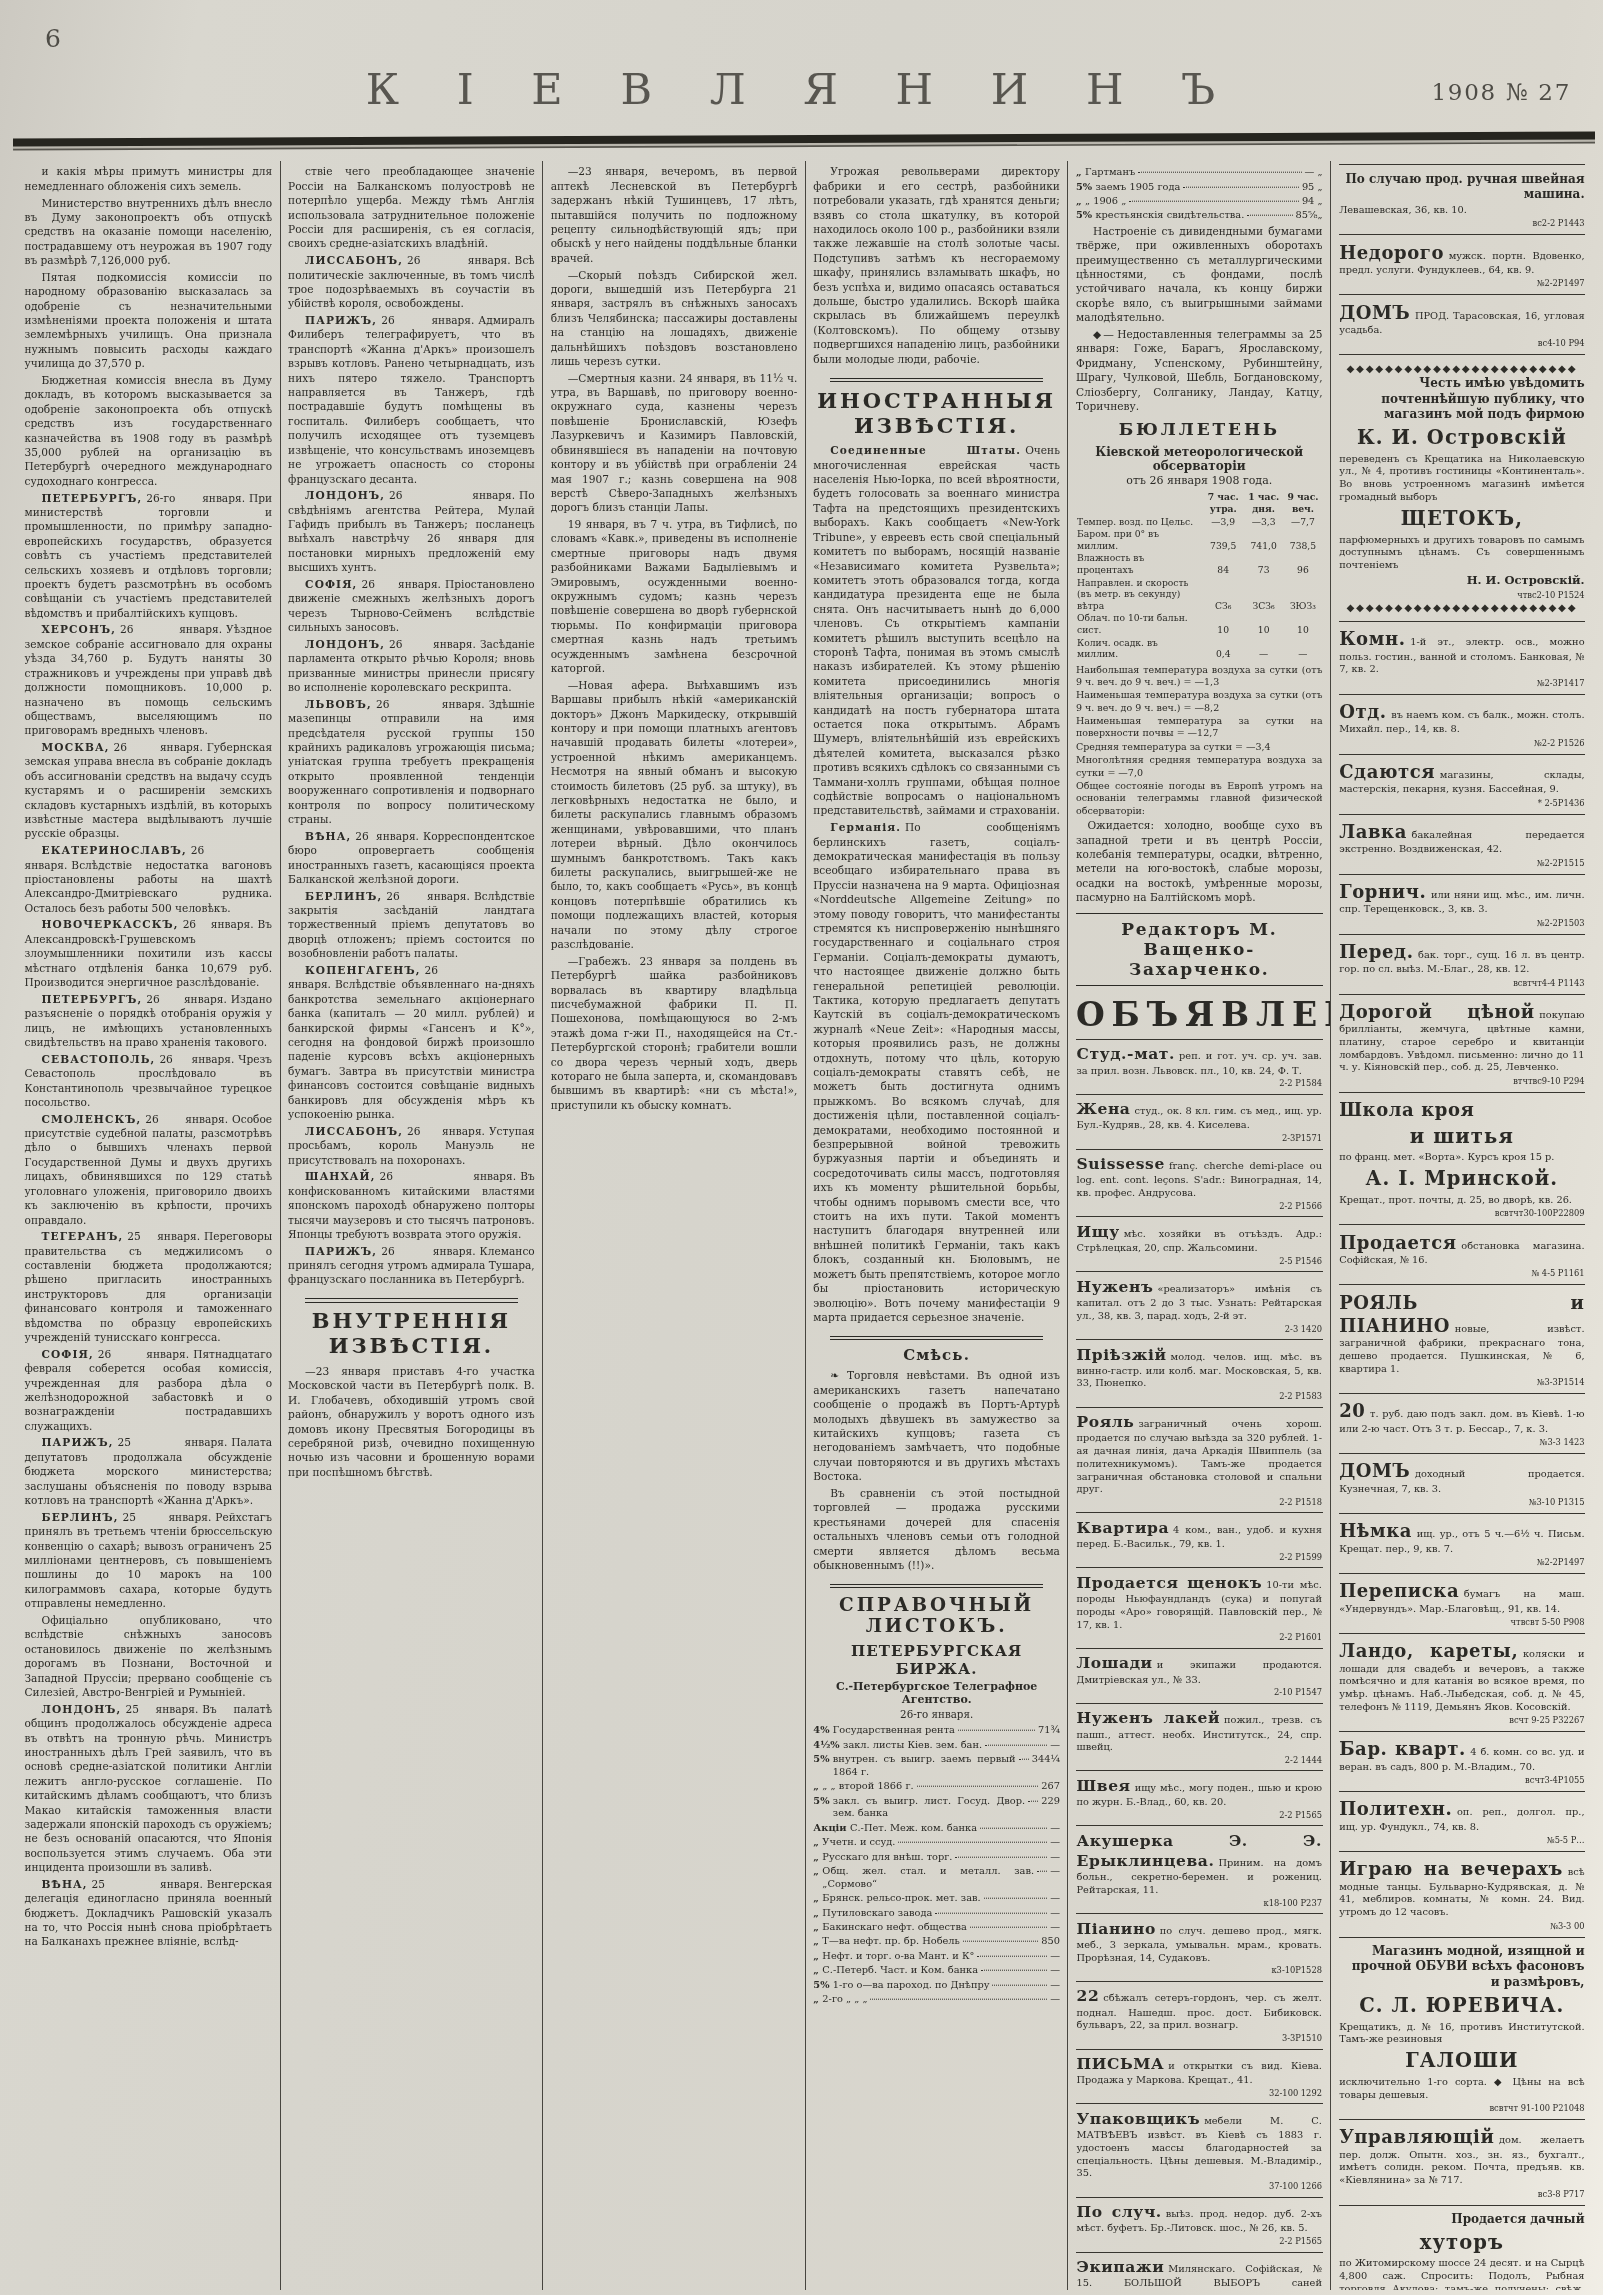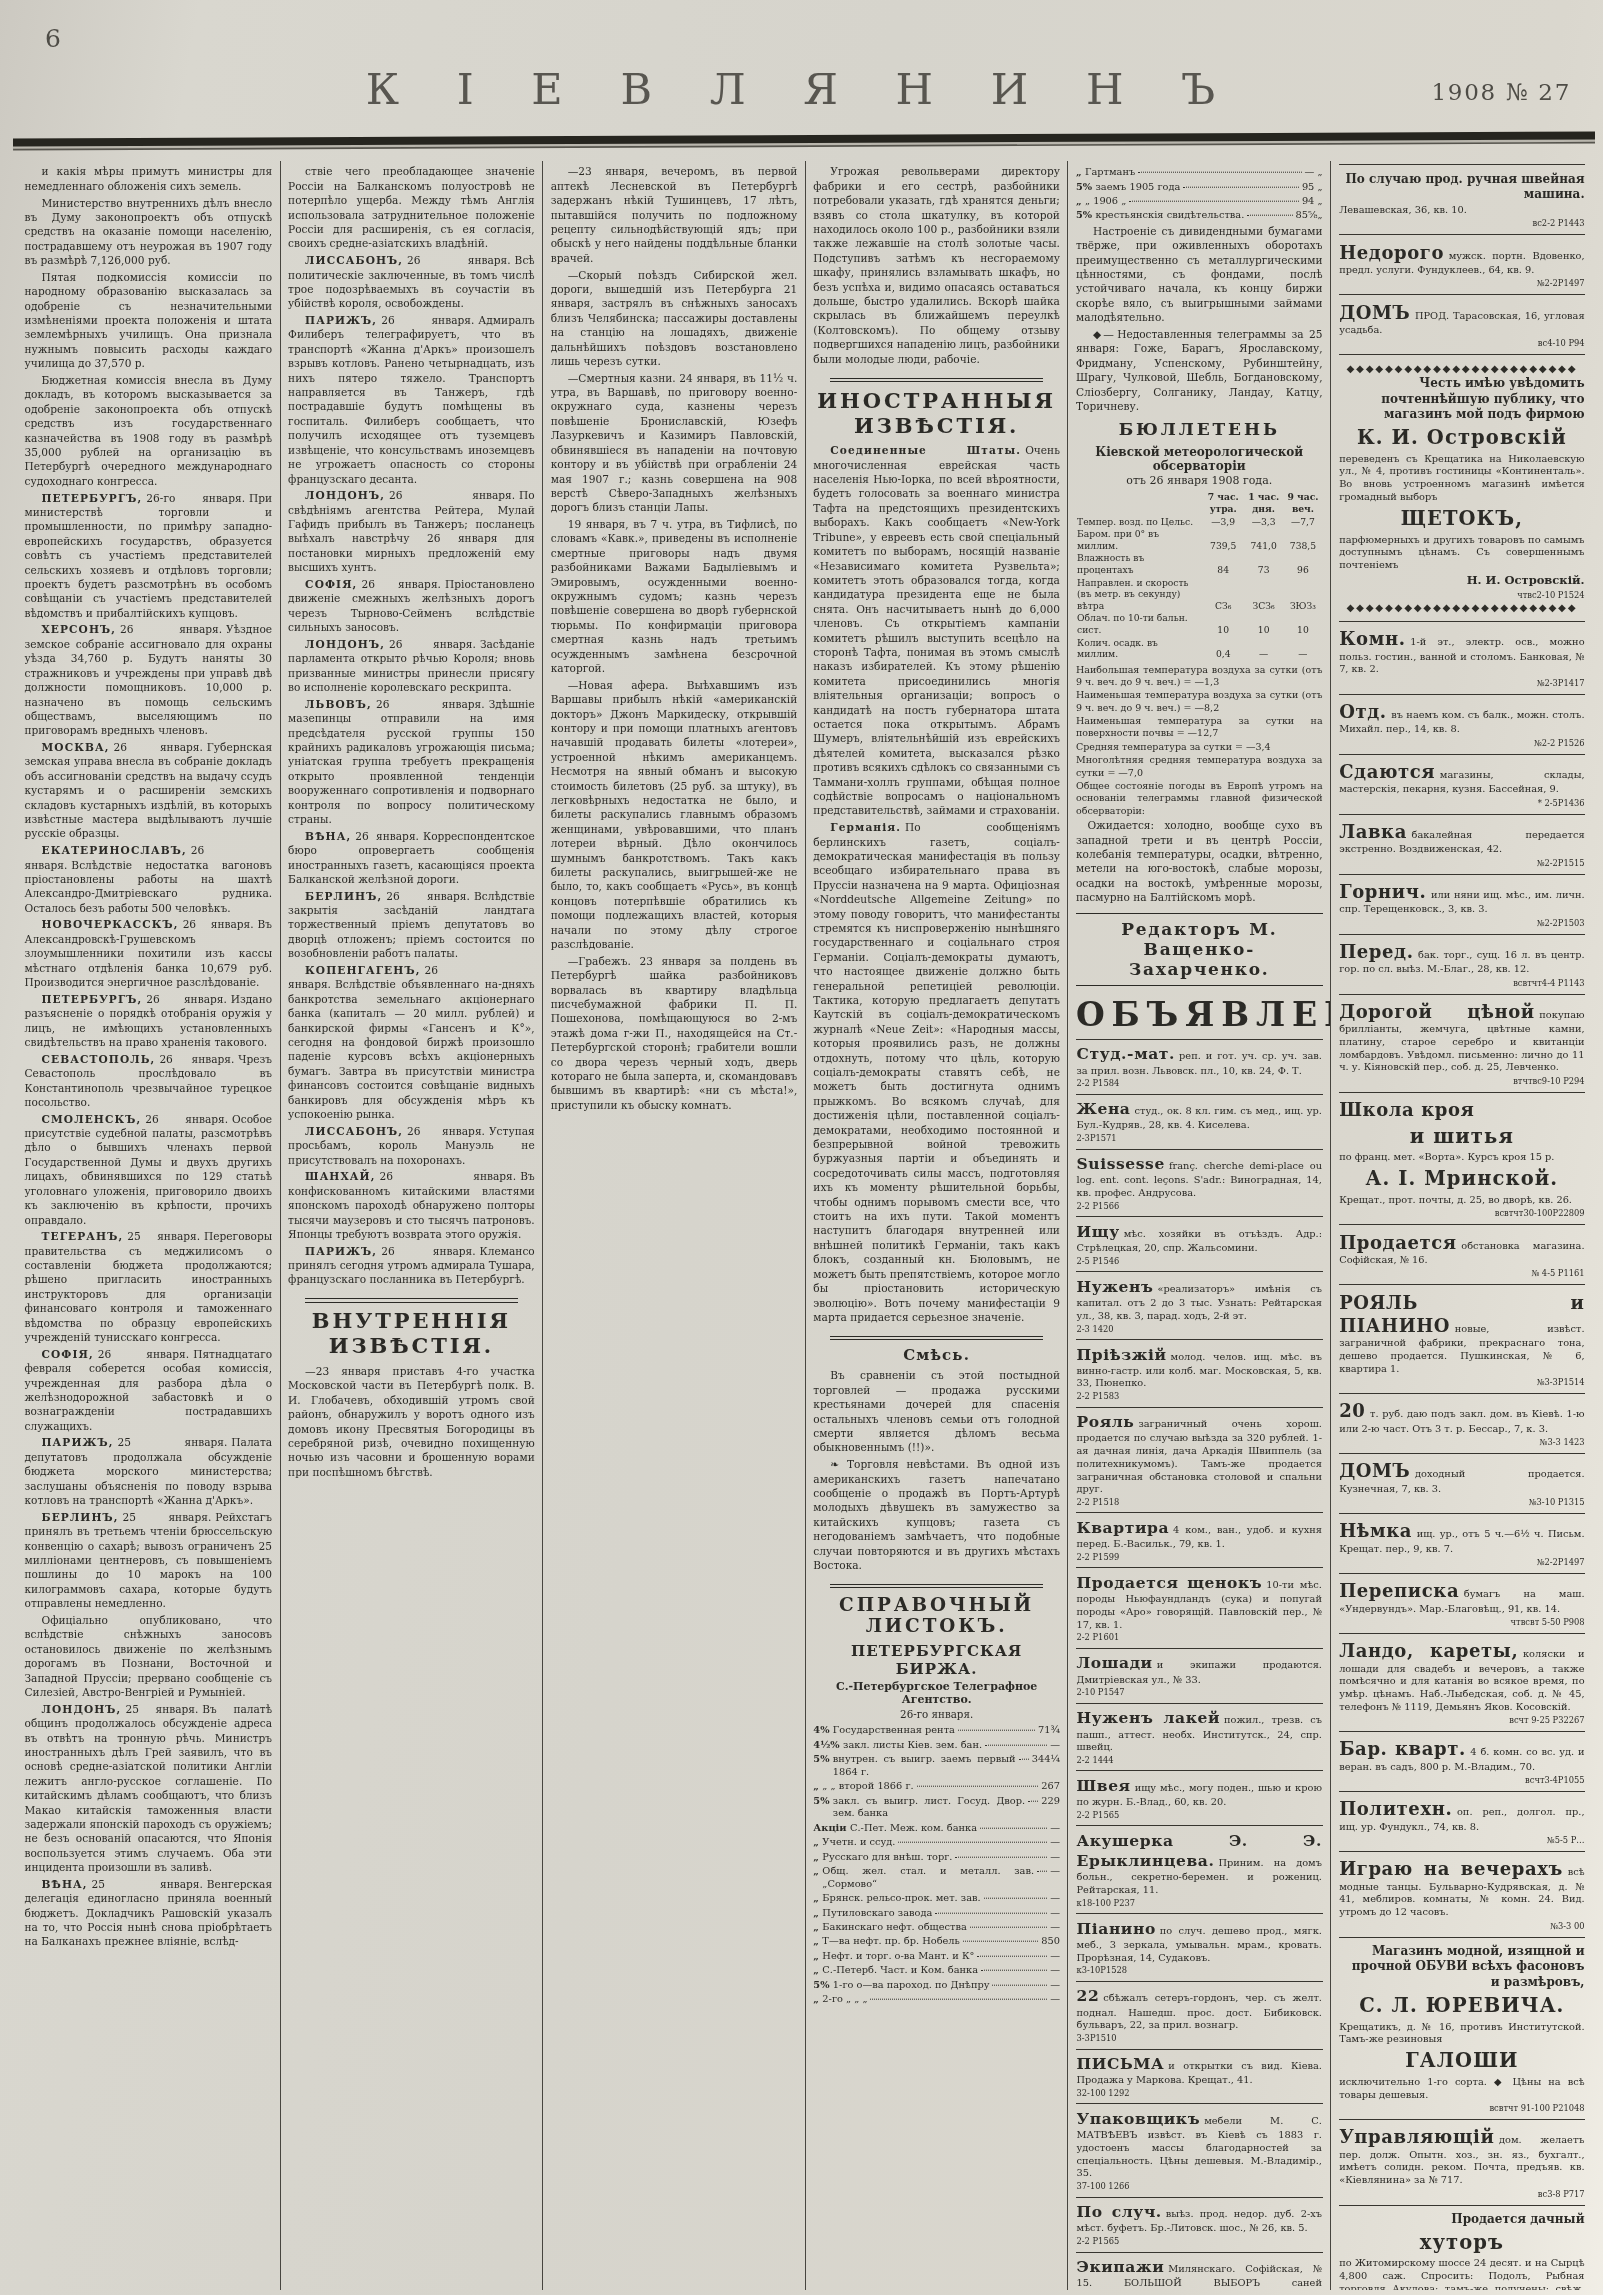--- a/index.html
+++ b/index.html
@@ -38,21 +38,21 @@
   .met th{font-weight:700;text-align:center;}
   .met td.lbl{text-align:left;}
   .met td.v{text-align:center;white-space:nowrap;}
   .note{font-size:9.5px;line-height:1.3;margin:1.1px 0;text-indent:0;}
   .ed-band{border-top:1.7px solid #2b2a26;border-bottom:1.7px solid #2b2a26;text-align:center;
     font-size:17px;font-weight:700;letter-spacing:1.7px;padding:5.7px 0;margin:8px 0;}
   .ads-head{text-align:center;font-weight:700;font-size:33px;letter-spacing:6.9px;margin:9.2px 0 4.6px 0;}
   
   .ad5{border-top:1.1px solid #37352f;padding:4.6px 0.6px 4.6px 0.6px;font-size:9.8px;line-height:1.3;}
   .ad5 .lead5{font-size:15.5px;font-weight:700;margin-right:4px;letter-spacing:0.6px;}
-  .ad5 .ref5{display:block;font-size:8.3px;margin-top:1.1px;}
+  .ad5 .ref5{display:block;text-align:right;font-size:8.3px;margin-top:1.1px;}
   
   .ad6{border-top:1.1px solid #37352f;padding:5.2px 0.6px;font-size:9.8px;line-height:1.3;}
   .ad6 .border6{white-space:nowrap;overflow:hidden;font-size:10.3px;letter-spacing:1.7px;text-align:center;color:#2e2d28;margin:1.1px 0;}
   .ad6 .pre6{display:block;font-weight:700;font-size:12px;text-align:right;text-indent:0;margin:1.1px 0;}
   .ad6 .lead6{font-size:18px;font-weight:700;letter-spacing:0.6px;margin-right:4.6px;}
   .ad6 .big6{display:block;text-align:center;font-size:19.5px;font-weight:700;letter-spacing:1.1px;margin:2.3px 0;}
   .ad6 .sig6{display:block;text-align:right;font-weight:700;font-size:11.5px;margin-top:1.1px;}
   .ad6 .ref6{display:block;text-align:right;font-size:8.3px;margin-top:1.7px;}
   .diamond{margin-right:3.4px;}
 </style>
@@ -176,23 +176,23 @@
       <div>
         <p class="para"><span class="city">Соединенные Штаты.</span><span>Очень многочисленная еврейская часть населенія Нью-Іорка, по всей вѣроятности, будетъ голосовать за военнаго министра Тафта на предстоящихъ президентскихъ выборахъ. Какъ сообщаетъ «New-York Tribune», у евреевъ есть свой спеціальный комитетъ по выборамъ, носящій названіе «Независимаго комитета Рузвельта»; комитетъ этотъ образовался тогда, когда кандидатура президента еще не была снята. Онъ насчитываетъ нынѣ до 6,000 членовъ. Съ открытіемъ кампаніи комитетъ рѣшилъ выступить всецѣло на сторонѣ Тафта, понимая въ этомъ смыслѣ наказъ избирателей. Къ этому рѣшенію комитета присоединились многія вліятельныя организаціи; вопросъ о кандидатѣ на постъ губернатора штата остается пока открытымъ. Абрамъ Шумеръ, вліятельнѣйшій изъ еврейскихъ дѣятелей комитета, высказался рѣзко противъ всякихъ сдѣлокъ со связанными съ Таммани-холлъ группами, обѣщая полное содѣйствіе вопросамъ о національномъ представительствѣ, займами и страхованіи.</span></p>
 
         <p class="para"><span class="city">Германія.</span><span>По сообщеніямъ берлинскихъ газетъ, соціалъ-демократическая манифестація въ пользу всеобщаго избирательнаго права въ Пруссіи назначена на 9 марта. Офиціозная «Norddeutsche Allgemeine Zeitung» по этому поводу говоритъ, что манифестанты стремятся къ ниспроверженію нынѣшняго государственнаго и соціальнаго строя Германіи. Соціалъ-демократы думаютъ, что настоящее движеніе должно быть генеральной репетиціей революціи. Тактика, которую предлагаетъ депутатъ Каутскій въ соціалъ-демократическомъ журналѣ «Neue Zeit»: «Народныя массы, которыя проявились разъ, не должны отдохнуть, потому что цѣль, которую соціалъ-демократы ставятъ себѣ, не можетъ быть достигнута однимъ прыжкомъ. Во всякомъ случаѣ, для достиженія цѣли, поставленной соціалъ-демократами, необходимо постоянной и безпрерывной войной тревожить буржуазныя партіи и объединять и сосредоточивать силы массъ, подготовляя ихъ къ моменту рѣшительной борьбы, чтобы однимъ порывомъ смести все, что стоитъ на ихъ пути. Такой моментъ наступитъ благодаря внутренней или внѣшней политикѣ Германіи, такъ какъ блокъ, созданный кн. Бюловымъ, не можетъ быть препятствіемъ, которое могло бы пріостановить историческую эволюцію». Вотъ почему манифестаціи 9 марта придается серьезное значеніе.</span></p>
       </div>
       <div class="sec-wrap">
         <div class="hr-double"></div>
         <div class="sub-head">Смѣсь.</div>
       </div>
       <div>
+        <p class="para"><span>❧ Торговля невѣстами. Въ одной изъ американскихъ газетъ напечатано сообщеніе о продажѣ въ Портъ-Артурѣ молодыхъ дѣвушекъ въ замужество за китайскихъ купцовъ; газета съ негодованіемъ замѣчаетъ, что подобные случаи повторяются и въ другихъ мѣстахъ Востока.</span></p>
+
         <p class="para"><span>Въ сравненіи съ этой постыдной торговлей — продажа русскими крестьянами дочерей для спасенія остальныхъ членовъ семьи отъ голодной смерти является дѣломъ весьма обыкновеннымъ (!!)».</span></p>
-
-        <p class="para"><span>❧ Торговля невѣстами. Въ одной изъ американскихъ газетъ напечатано сообщеніе о продажѣ въ Портъ-Артурѣ молодыхъ дѣвушекъ въ замужество за китайскихъ купцовъ; газета съ негодованіемъ замѣчаетъ, что подобные случаи повторяются и въ другихъ мѣстахъ Востока.</span></p>
       </div>
       <div class="sec-wrap">
         <div class="hr-double"></div>
         <div class="sec-head" style="font-size:18.4px">СПРАВОЧНЫЙ ЛИСТОКЪ.</div>
         <div class="sub-head">ПЕТЕРБУРГСКАЯ БИРЖА.</div>
         <div class="cen" style="font-size:11px;font-weight:700">С.-Петербургское Телеграфное Агентство.</div>
         <div class="cen" style="font-size:10.3px;margin:1.7px 0">26-го января.</div>
       </div>
       <div>
         <div class="qrow">

